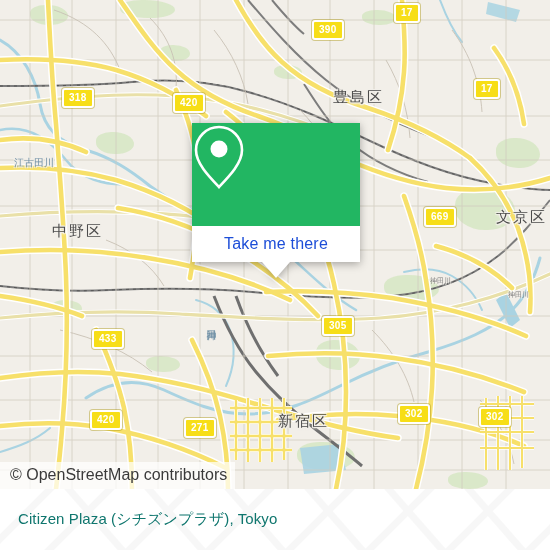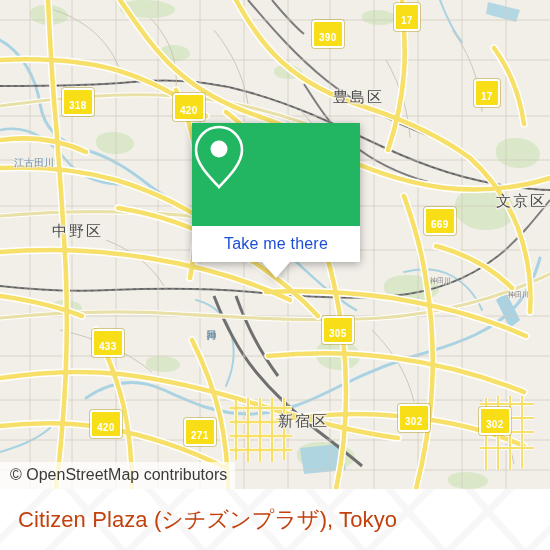--- a/index.html
+++ b/index.html
@@ -24,21 +24,21 @@
   
   .shield{
     position:absolute;
     background:#f7de17;
     border:2px solid #ffffff;
     border-radius:3px;
     color:#ffffff;
     font-size:10px;
     font-weight:bold;
     line-height:13px;
-    padding:9px 5px 2px 5px;
+    padding:1px 5px 2px 5px;
     text-align:center;
     box-shadow:0 0 0 1px rgba(170,150,20,.45);
     letter-spacing:.3px;
     white-space:nowrap;
   }
 
   
   .district{
     position:absolute;
     color:#4b4b4b;
@@ -115,22 +115,22 @@
     display:flex;align-items:center;
     overflow:hidden;
   }
   .footer-watermark{
     position:absolute;left:0;top:0;width:550px;height:61px;
     opacity:.07;
   }
   .footer-title{
     position:relative;
     margin-left:18px;
-    font-size:22px;
-    color:#c2410c;
+    font-size:15px;
+    color:#0f766e;
     white-space:nowrap;
     letter-spacing:.1px;
   }
   .brand{
     position:absolute;right:14px;top:50%;
     transform:translateY(-50%);
     display:flex;align-items:center;
   }
   .brand-word{
     font-size:28px;
@@ -310,21 +310,21 @@
     <div class="shield" style="left:424px;top:207px;">669</div>
     <div class="shield" style="left:92px;top:329px;">433</div>
     <div class="shield" style="left:322px;top:316px;">305</div>
     <div class="shield" style="left:90px;top:410px;">420</div>
     <div class="shield" style="left:184px;top:418px;">271</div>
     <div class="shield" style="left:398px;top:404px;">302</div>
     <div class="shield" style="left:479px;top:407px;">302</div>
 
     <div class="district" style="left:333px;top:88px;">豊島区</div>
     <div class="district" style="left:52px;top:222px;">中野区</div>
-    <div class="district" style="left:496px;top:192px;text-align:right;">文京区</div>
+    <div class="district" style="left:496px;top:208px;text-align:right;">文京区</div>
     <div class="district" style="left:278px;top:392px;margin-top:20px;">新宿区</div>
 
     <div class="river-label" style="left:14px;top:156px;">江古田川</div>
     <div class="river-label vert" style="left:204px;top:322px;">神田川</div>
 
     <div class="road-label" style="left:430px;top:276px;">神田川</div>
     <div class="road-label" style="left:508px;top:290px;">神田川</div>
 
     <div class="attribution">© OpenStreetMap contributors</div>
 

